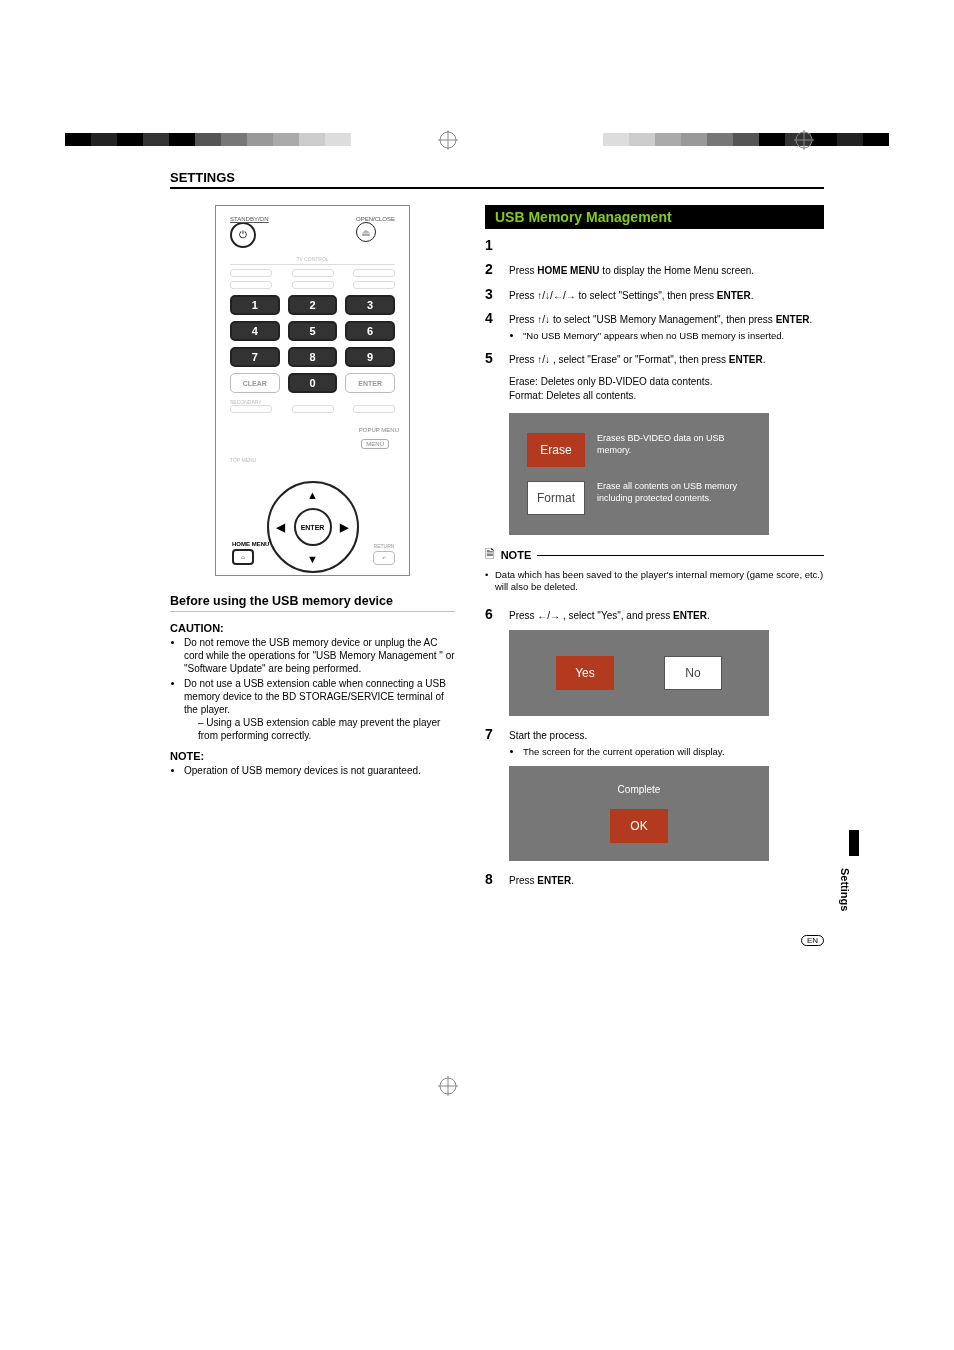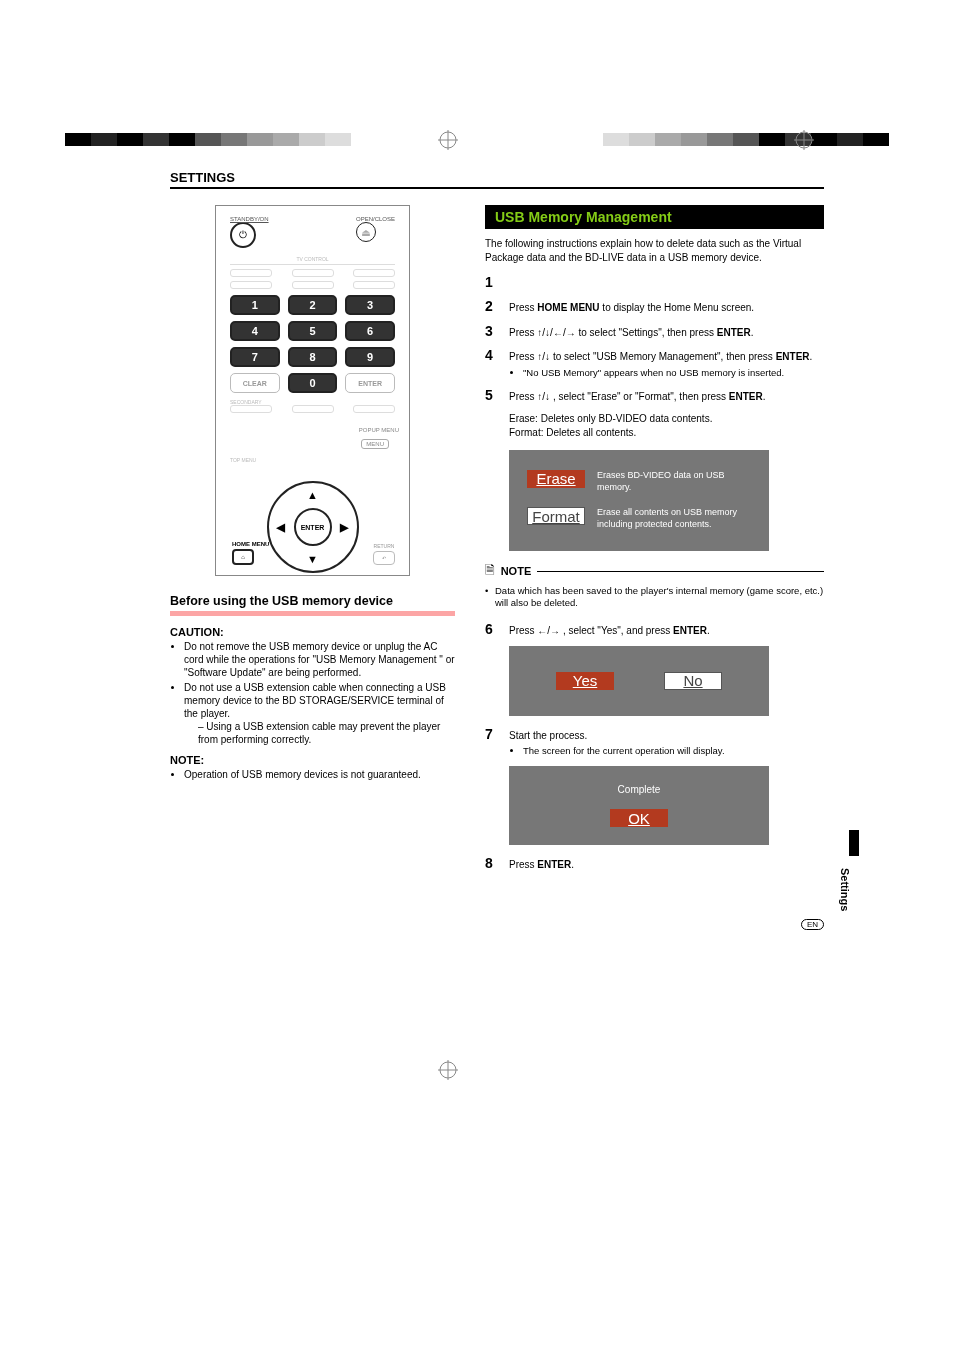--- a/index.html
+++ b/index.html
@@ -109,21 +109,21 @@
       position:absolute; left:2px; bottom:-4px; text-align:center; font-size:6px;
     }
     .home-btn .box { width:22px; height:16px; border:2px solid #222; border-radius:4px; margin-top:2px; display:flex;align-items:center;justify-content:center; }
     .return-btn {
       position:absolute; right:0; bottom:-4px; text-align:center; font-size:5px; color:#999;
     }
     .return-btn .box { width:22px; height:14px; border:1px solid #bbb; border-radius:4px; margin-top:2px; display:flex;align-items:center;justify-content:center; }
 
     .subhead {
       font-weight: bold; font-size: 12.5px;
-      border-bottom: 5px solid #fca5a5; padding-bottom: 3px; margin-bottom: 10px;
+      border-bottom: 1px solid #fca5a5; padding-bottom: 3px; margin-bottom: 10px;
     }
     .caution-head, .note-head { font-weight: bold; font-size: 11px; margin-bottom: 2px; }
     ul.bullets { list-style: disc; padding-left: 14px; margin-bottom: 8px; }
     ul.bullets li { font-size: 10px; line-height: 1.3; margin-bottom: 2px; }
     ul.dashes { list-style: none; padding-left: 14px; }
     ul.dashes li::before { content: "– "; }
 
     .black-bar {
       background: #000; color: #84cc16; font-weight: bold; font-size: 14px;
       padding: 4px 10px; margin-bottom: 8px;
@@ -139,21 +139,21 @@
     .erase-format-box {
       margin: 4px 0 10px 24px; font-size: 10px; line-height: 1.4;
     }
     .ui-panel {
       margin: 6px 0 10px 24px; background: #777; padding: 20px 18px;
       width: 260px;
     }
     .ui-panel.tight { padding: 26px 18px; }
     .ui-row { display:flex; align-items:flex-start; gap: 12px; margin-bottom: 14px; font-size:9px; color:#fff; }
     .ui-row:last-child { margin-bottom: 0; justify-content: space-between; }
-    .ui-btn { width: 58px; height: 18px; display:flex; align-items:center; justify-content:center; font-size:15px;text-decoration:underline; }
+    .ui-btn { width: 58px; height: 34px; display:flex; align-items:center; justify-content:center; font-size:12px; }
     .ui-btn.active { background:#b33a1f; color:#fff; }
     .ui-btn.inactive { background:#fff; color:#444; border:1px solid #555; }
     .ui-desc { flex:1; line-height:1.3; }
     .ui-panel-center { text-align:center; }
     .ui-panel-center .ui-btn { margin: 0 auto; text-align: center; }
     .yesno { display:flex; justify-content:center; gap: 50px; }
 
     .note-icon-row { display:flex; align-items:center; gap:6px; margin: 4px 0 3px; }
     .note-icon { font-size: 12px; }
     .note-label { font-weight:bold; font-size:11px; }
@@ -317,21 +317,20 @@
         </li>
       </ul>
       <div class="note-head">NOTE:</div>
       <ul class="bullets">
         <li>Operation of USB memory devices is not guaranteed.</li>
       </ul>
     </div>
 
     <div class="col-right">
       <div class="black-bar">USB Memory Management</div>
-      <div class="intro">The following instructions explain how to delete data such as the Virtual Package data and the BD-LIVE data in a USB memory device.</div>
       <ol class="steps">
         <li>
             <span class="step-num">1</span>
           </li>
         <li>
             <span class="step-num">2</span>
           <span class="step-body"><span>Press </span><b>HOME MENU</b><span> to display the Home Menu screen.</span></span>
           </li>
         <li>
             <span class="step-num">3</span>

